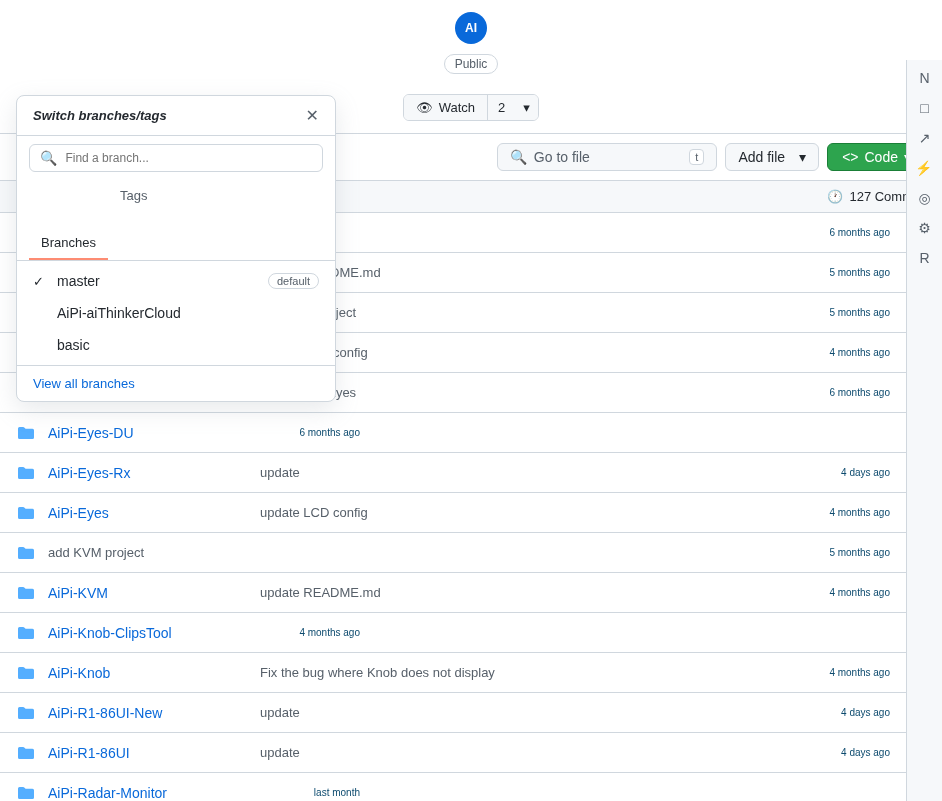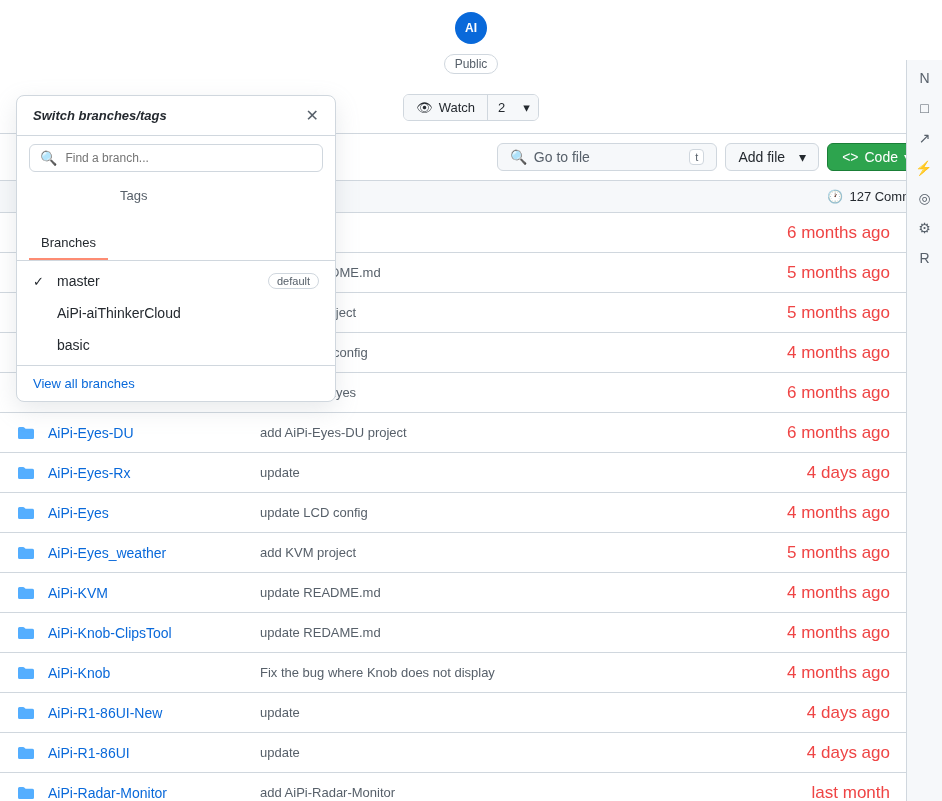--- a/index.html
+++ b/index.html
@@ -36,21 +36,21 @@
     .commit-hash { color: #0969da; cursor: pointer; }
     .commit-spacer { flex: 1; }
     .commits-count { display: flex; align-items: center; gap: 6px; color: #24292f; cursor: pointer; font-weight: 500; }
     .clock-icon { color: #57606a; }
 
     
     .file-table { width: 906px; }
     .file-row { display: flex; align-items: center; padding: 8px 16px; border-bottom: 1px solid #d0d7de; gap: 12px; min-height: 40px; }
     .file-name { color: #0969da; cursor: pointer; font-size: 14px; min-width: 200px; flex-shrink: 0; }
     .file-commit { color: #57606a; font-size: 13px; flex: 1; cursor: pointer; }
-    .file-date { color: #ef4444; font-size: 17px; text-align: right; min-width: 100px; flex-shrink: 0; }
+    .file-date { color: #0c4a6e; font-size: 10px; text-align: right; min-width: 100px; flex-shrink: 0; }
 
     
     .dropdown-panel { position: absolute; top: 95px; left: 16px; width: 320px; background: #fff; border: 1px solid #d0d7de; border-radius: 8px; box-shadow: 0 8px 24px rgba(140,149,159,0.2); z-index: 100; }
     .dropdown-header { display: flex; align-items: center; justify-content: space-between; padding: 10px 16px; border-bottom: 1px solid #d0d7de; }
     .dropdown-title { font-size: 13px; font-weight: 600; color: #24292f; font-style: italic; }
     .close-btn { cursor: pointer; color: #57606a; font-size: 16px; background: none; border: none; }
     .search-box { margin: 8px 12px; display: flex; align-items: center; gap: 8px; padding: 5px 10px; border: 1px solid #d0d7de; border-radius: 6px; background: #fff; }
     .search-input { border: none; outline: none; font-size: 12px; width: 100%; color: #57606a; background: transparent; }
     .tabs { display: flex; border-bottom: 1px solid #d0d7de; padding: 0 12px; }
     .tab { padding: 8px 12px; font-size: 13px; cursor: pointer; border-bottom: 2px solid transparent; font-weight: 500; }
@@ -166,21 +166,20 @@
       </svg>
       <span class="file-name">AiPi-Eyes-Rx</span>
       <span class="file-commit">update AiP-Eyes</span>
       <span class="file-date">6 months ago</span>
     </div>
     <div class="file-row">
       <svg class="folder-svg" width="20" height="20" viewBox="0 0 20 20" fill="#54aeff">
         <path d="M2 5.5A1.5 1.5 0 013.5 4h3.672a1.5 1.5 0 011.06.44l.828.828A1.5 1.5 0 0010.12 5.8H16.5A1.5 1.5 0 0118 7.3V14.5A1.5 1.5 0 0116.5 16h-13A1.5 1.5 0 012 14.5v-9z"></path>
       </svg>
       <span class="file-name">AiPi-Eyes-DU</span>
-      <span class="file-commit">add AiPi-Eyes-DU project</span>
       <span class="file-date">6 months ago</span>
     </div>
     <div class="file-row">
       <svg class="folder-svg" width="20" height="20" viewBox="0 0 20 20" fill="#54aeff">
         <path d="M2 5.5A1.5 1.5 0 013.5 4h3.672a1.5 1.5 0 011.06.44l.828.828A1.5 1.5 0 0010.12 5.8H16.5A1.5 1.5 0 0118 7.3V14.5A1.5 1.5 0 0116.5 16h-13A1.5 1.5 0 012 14.5v-9z"></path>
       </svg>
       <span class="file-name">AiPi-Eyes-Rx</span>
       <span class="file-commit">update</span>
       <span class="file-date">4 days ago</span>
     </div>
@@ -189,38 +188,36 @@
         <path d="M2 5.5A1.5 1.5 0 013.5 4h3.672a1.5 1.5 0 011.06.44l.828.828A1.5 1.5 0 0010.12 5.8H16.5A1.5 1.5 0 0118 7.3V14.5A1.5 1.5 0 0116.5 16h-13A1.5 1.5 0 012 14.5v-9z"></path>
       </svg>
       <span class="file-name">AiPi-Eyes</span>
       <span class="file-commit">update LCD config</span>
       <span class="file-date">4 months ago</span>
     </div>
     <div class="file-row">
       <svg class="folder-svg" width="20" height="20" viewBox="0 0 20 20" fill="#54aeff">
         <path d="M2 5.5A1.5 1.5 0 013.5 4h3.672a1.5 1.5 0 011.06.44l.828.828A1.5 1.5 0 0010.12 5.8H16.5A1.5 1.5 0 0118 7.3V14.5A1.5 1.5 0 0116.5 16h-13A1.5 1.5 0 012 14.5v-9z"></path>
       </svg>
-      <span class="file-name">AiPi-Eyes_weather</span>
       <span class="file-commit">add KVM project</span>
       <span class="file-date">5 months ago</span>
     </div>
     <div class="file-row">
       <svg class="folder-svg" width="20" height="20" viewBox="0 0 20 20" fill="#54aeff">
         <path d="M2 5.5A1.5 1.5 0 013.5 4h3.672a1.5 1.5 0 011.06.44l.828.828A1.5 1.5 0 0010.12 5.8H16.5A1.5 1.5 0 0118 7.3V14.5A1.5 1.5 0 0116.5 16h-13A1.5 1.5 0 012 14.5v-9z"></path>
       </svg>
       <span class="file-name">AiPi-KVM</span>
       <span class="file-commit">update README.md</span>
       <span class="file-date">4 months ago</span>
     </div>
     <div class="file-row">
       <svg class="folder-svg" width="20" height="20" viewBox="0 0 20 20" fill="#54aeff">
         <path d="M2 5.5A1.5 1.5 0 013.5 4h3.672a1.5 1.5 0 011.06.44l.828.828A1.5 1.5 0 0010.12 5.8H16.5A1.5 1.5 0 0118 7.3V14.5A1.5 1.5 0 0116.5 16h-13A1.5 1.5 0 012 14.5v-9z"></path>
       </svg>
       <span class="file-name">AiPi-Knob-ClipsTool</span>
-      <span class="file-commit">update REDAME.md</span>
       <span class="file-date">4 months ago</span>
     </div>
     <div class="file-row">
       <svg class="folder-svg" width="20" height="20" viewBox="0 0 20 20" fill="#54aeff">
         <path d="M2 5.5A1.5 1.5 0 013.5 4h3.672a1.5 1.5 0 011.06.44l.828.828A1.5 1.5 0 0010.12 5.8H16.5A1.5 1.5 0 0118 7.3V14.5A1.5 1.5 0 0116.5 16h-13A1.5 1.5 0 012 14.5v-9z"></path>
       </svg>
       <span class="file-name">AiPi-Knob</span>
       <span class="file-commit">Fix the bug where Knob does not display</span>
       <span class="file-date">4 months ago</span>
     </div>
@@ -238,21 +235,20 @@
       </svg>
       <span class="file-name">AiPi-R1-86UI</span>
       <span class="file-commit">update</span>
       <span class="file-date">4 days ago</span>
     </div>
     <div class="file-row">
       <svg class="folder-svg" width="20" height="20" viewBox="0 0 20 20" fill="#54aeff">
         <path d="M2 5.5A1.5 1.5 0 013.5 4h3.672a1.5 1.5 0 011.06.44l.828.828A1.5 1.5 0 0010.12 5.8H16.5A1.5 1.5 0 0118 7.3V14.5A1.5 1.5 0 0116.5 16h-13A1.5 1.5 0 012 14.5v-9z"></path>
       </svg>
       <span class="file-name">AiPi-Radar-Monitor</span>
-      <span class="file-commit">add AiPi-Radar-Monitor</span>
       <span class="file-date">last month</span>
     </div>
   </div>
 
 <div class="dropdown-panel">
   <div class="dropdown-header">
     <span class="dropdown-title">Switch branches/tags</span>
     <button class="close-btn">✕</button>
   </div>
   <div class="search-box">

